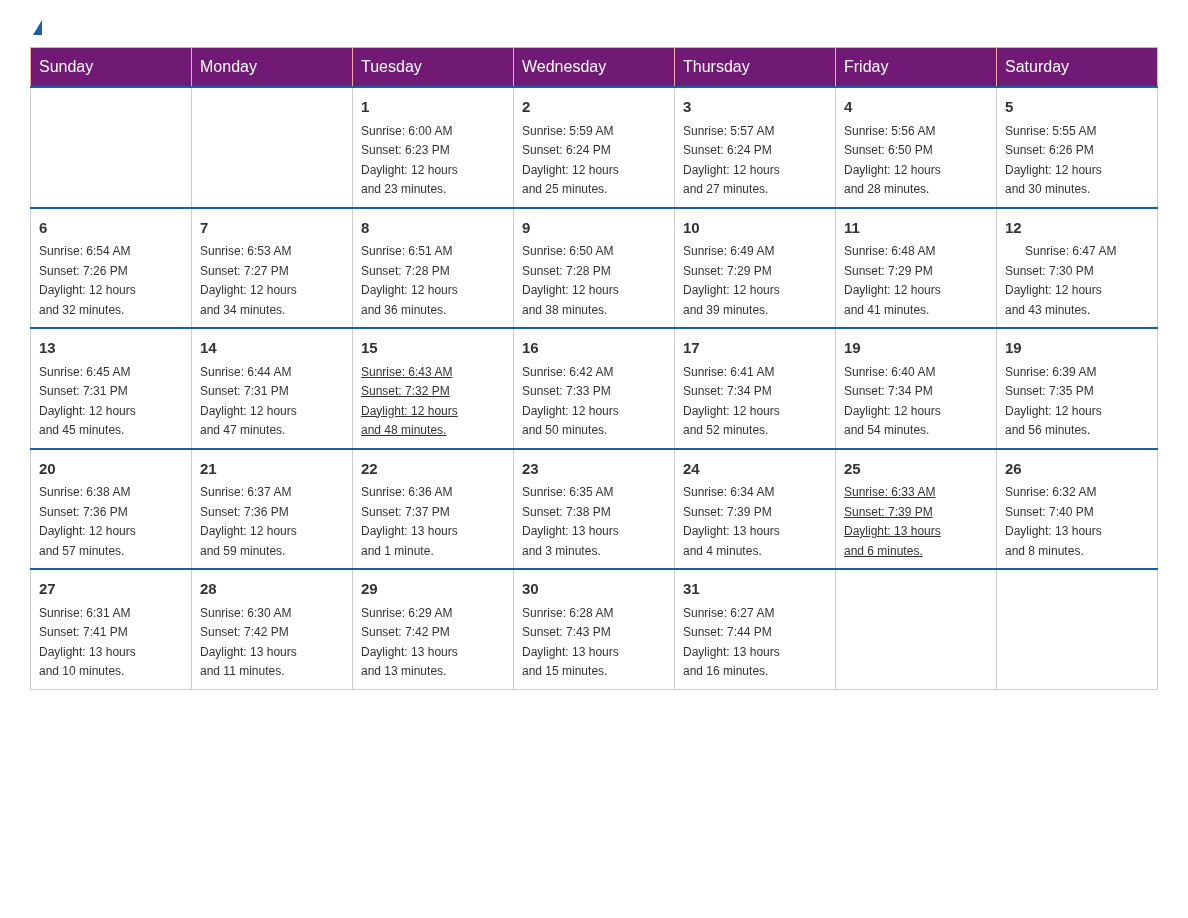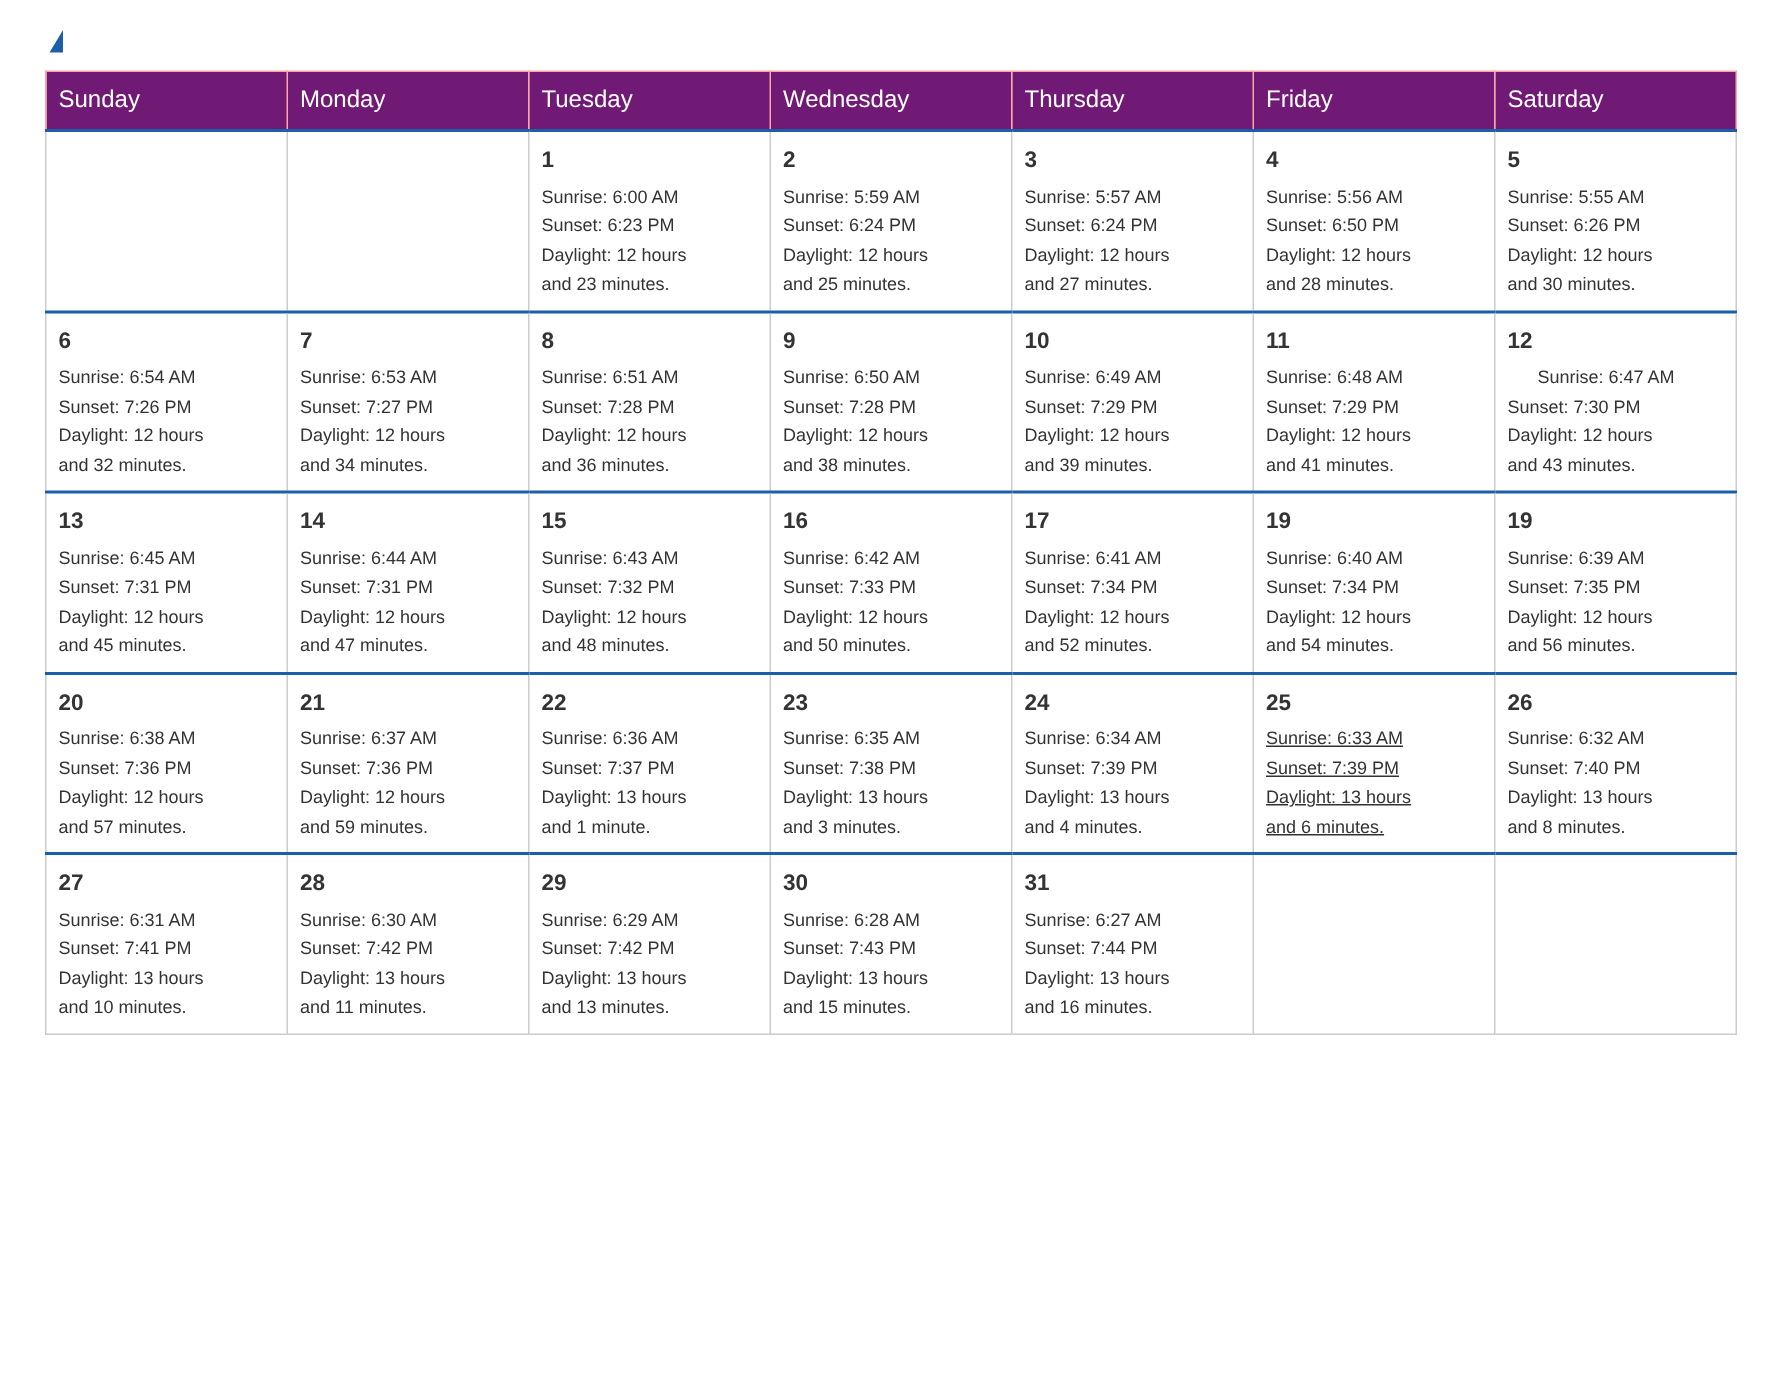--- a/index.html
+++ b/index.html
@@ -175,21 +175,21 @@
       </tr>
       <tr>
         <td><span class="day-number">13</span><span class="day-info" style="white-space: pre-line;">Sunrise: 6:45 AM
 Sunset: 7:31 PM
 Daylight: 12 hours
 and 45 minutes.</span></td>
         <td><span class="day-number">14</span><span class="day-info" style="white-space: pre-line;">Sunrise: 6:44 AM
 Sunset: 7:31 PM
 Daylight: 12 hours
 and 47 minutes.</span></td>
-        <td><span class="day-number">15</span><span class="day-info" style="white-space: pre-line;">Sunrise: 6:43 AM
+        <td><span class="day-number">15</span><span class="day-info" style="white-space: pre-line; text-decoration: underline;">Sunrise: 6:43 AM
 Sunset: 7:32 PM
 Daylight: 12 hours
 and 48 minutes.</span></td>
         <td><span class="day-number">16</span><span class="day-info" style="white-space: pre-line;">Sunrise: 6:42 AM
 Sunset: 7:33 PM
 Daylight: 12 hours
 and 50 minutes.</span></td>
         <td><span class="day-number">17</span><span class="day-info" style="white-space: pre-line;">Sunrise: 6:41 AM
 Sunset: 7:34 PM
 Daylight: 12 hours

